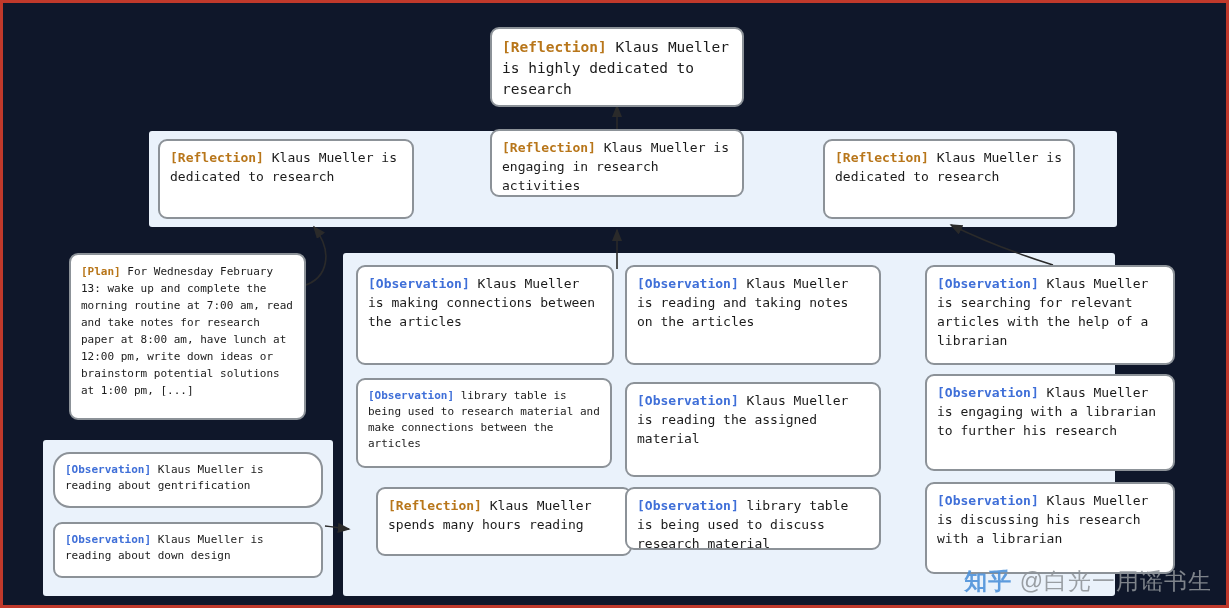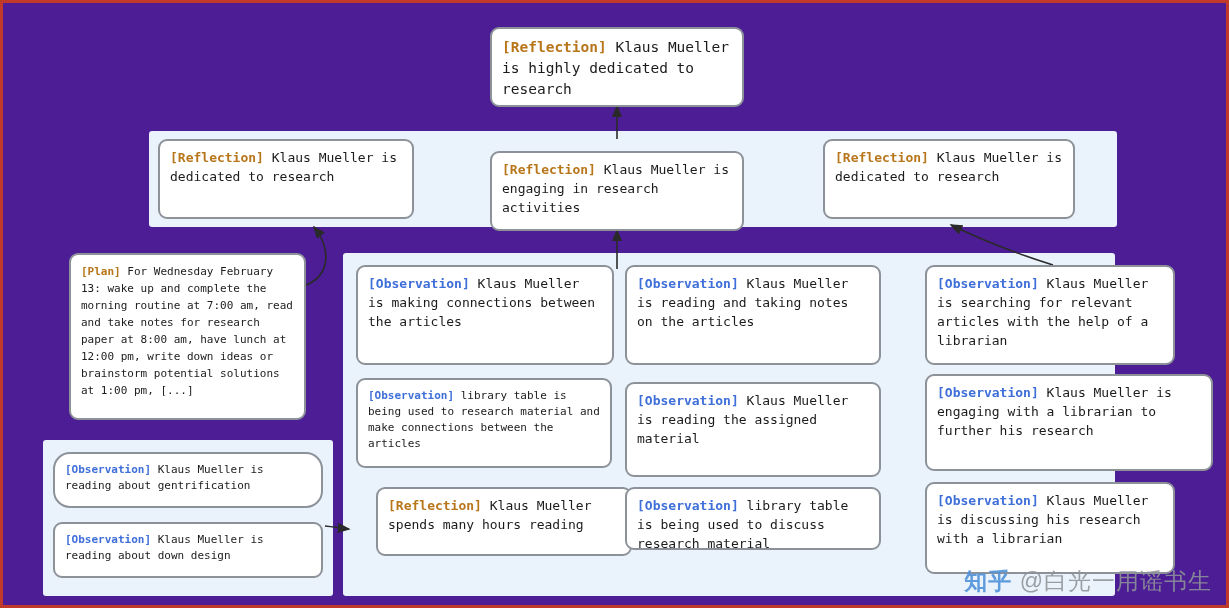--- a/index.html
+++ b/index.html
@@ -4,21 +4,21 @@
 <style>
   html, body {
     margin: 0;
     padding: 0;
     background: #ffffff;
   }
   #page {
     position: relative;
     width: 1229px;
     height: 608px;
-    background: #4c1d95;
+    background: #0f172a;
     border: 3px solid #c0392b;
     box-sizing: border-box;
     overflow: hidden;
     font-family: "DejaVu Sans Mono", monospace;
   }
   .band {
     position: absolute;
     background: #eaf2fb;
     border-radius: 3px;
   }
@@ -96,21 +96,21 @@
   <div class="node t15" style="left:487px; top:24px; width:254px; height:80px;">
     <span class="tag tag-reflection">[Reflection] </span>
     <span>Klaus Mueller is highly dedicated to research</span>
   </div>
 
   <div class="node t13" style="left:155px; top:136px; width:256px; height:80px;">
     <span class="tag tag-reflection">[Reflection] </span>
     <span>Klaus Mueller is dedicated to research</span>
   </div>
 
-  <div class="node t13" style="left:487px; top:148px; width:254px; height:80px;">
+  <div class="node t13" style="left:487px; top:126px; width:254px; height:68px;">
     <span class="tag tag-reflection">[Reflection] </span>
     <span>Klaus Mueller is engaging in research activities</span>
   </div>
 
   <div class="node t13" style="left:820px; top:136px; width:252px; height:80px;">
     <span class="tag tag-reflection">[Reflection] </span>
     <span>Klaus Mueller is dedicated to research</span>
   </div>
 
   <div class="node t11" style="left:66px; top:250px; width:237px; height:167px; line-height:1.55;">
@@ -156,21 +156,21 @@
   <div class="node t13" style="left:622px; top:484px; width:256px; height:63px;">
     <span class="tag tag-observation">[Observation] </span>
     <span>library table is being used to discuss research material</span>
   </div>
 
   <div class="node t13" style="left:922px; top:262px; width:250px; height:100px;">
     <span class="tag tag-observation">[Observation] </span>
     <span>Klaus Mueller is searching for relevant articles with the help of a librarian</span>
   </div>
 
-  <div class="node t13" style="left:922px; top:371px; width:288px; height:97px;">
+  <div class="node t13" style="left:922px; top:371px; width:250px; height:97px;">
     <span class="tag tag-observation">[Observation] </span>
     <span>Klaus Mueller is engaging with a librarian to further his research</span>
   </div>
 
   <div class="node t13" style="left:922px; top:479px; width:250px; height:92px;">
     <span class="tag tag-observation">[Observation] </span>
     <span>Klaus Mueller is discussing his research with a librarian</span>
   </div>
 
   <div class="wm">

